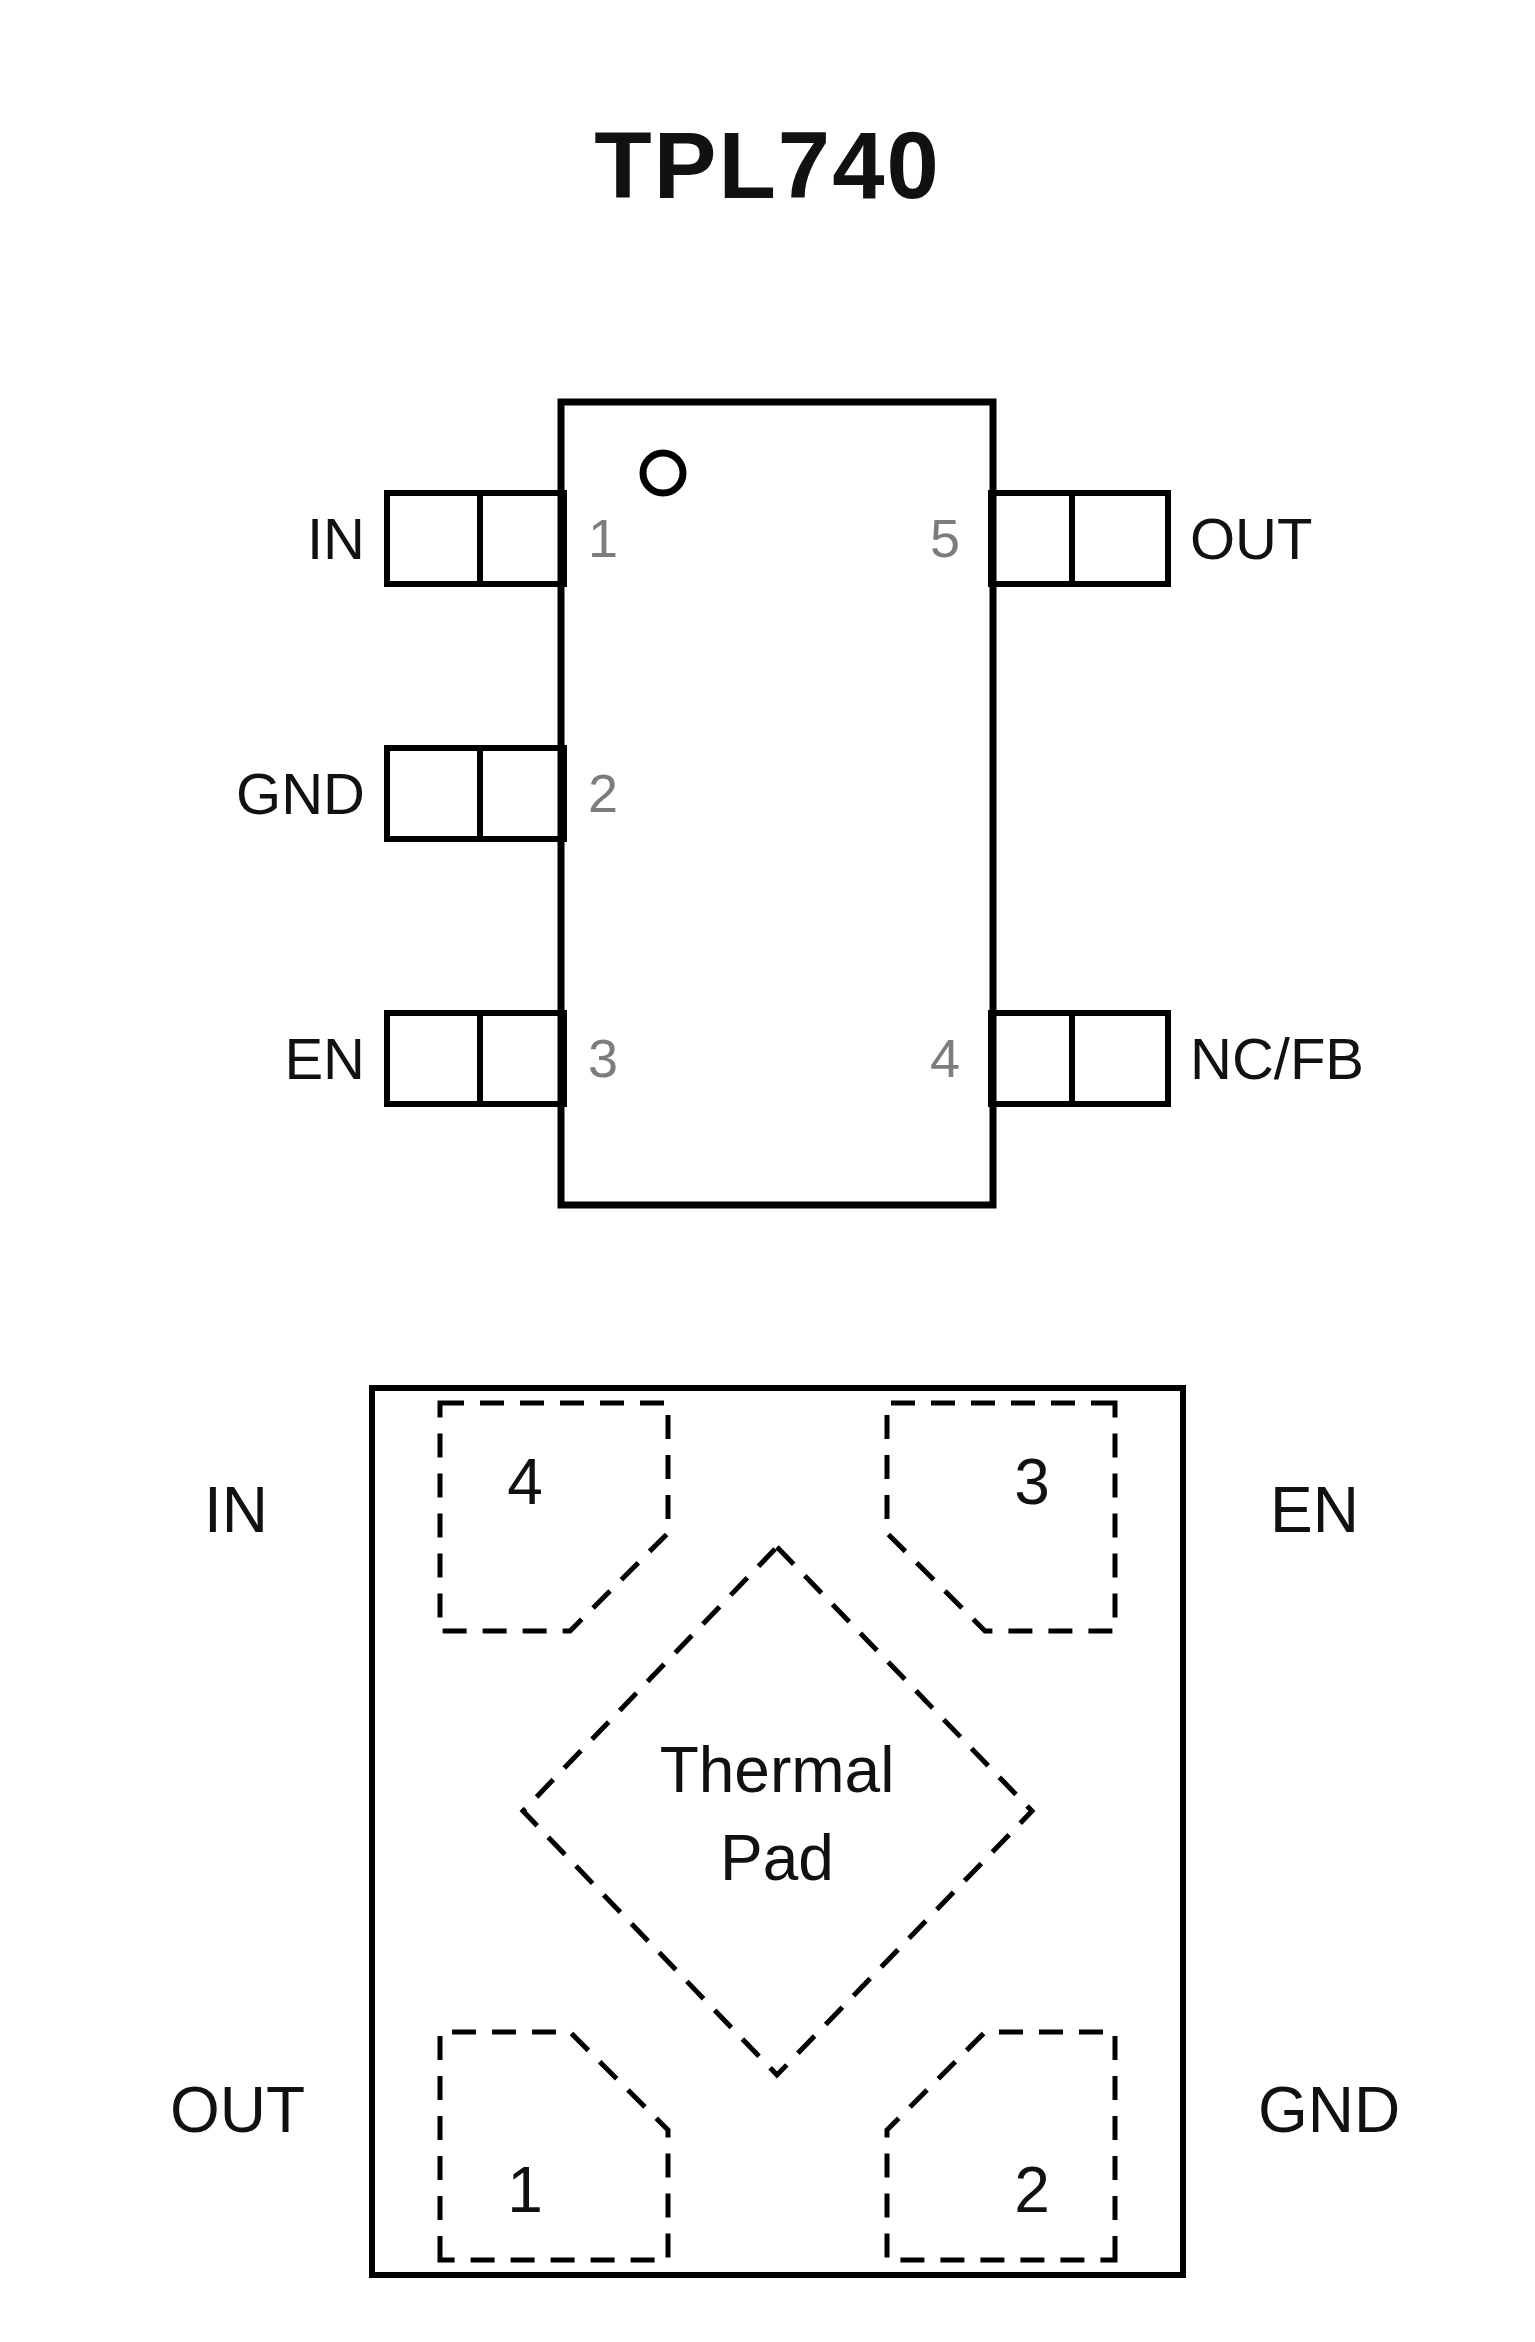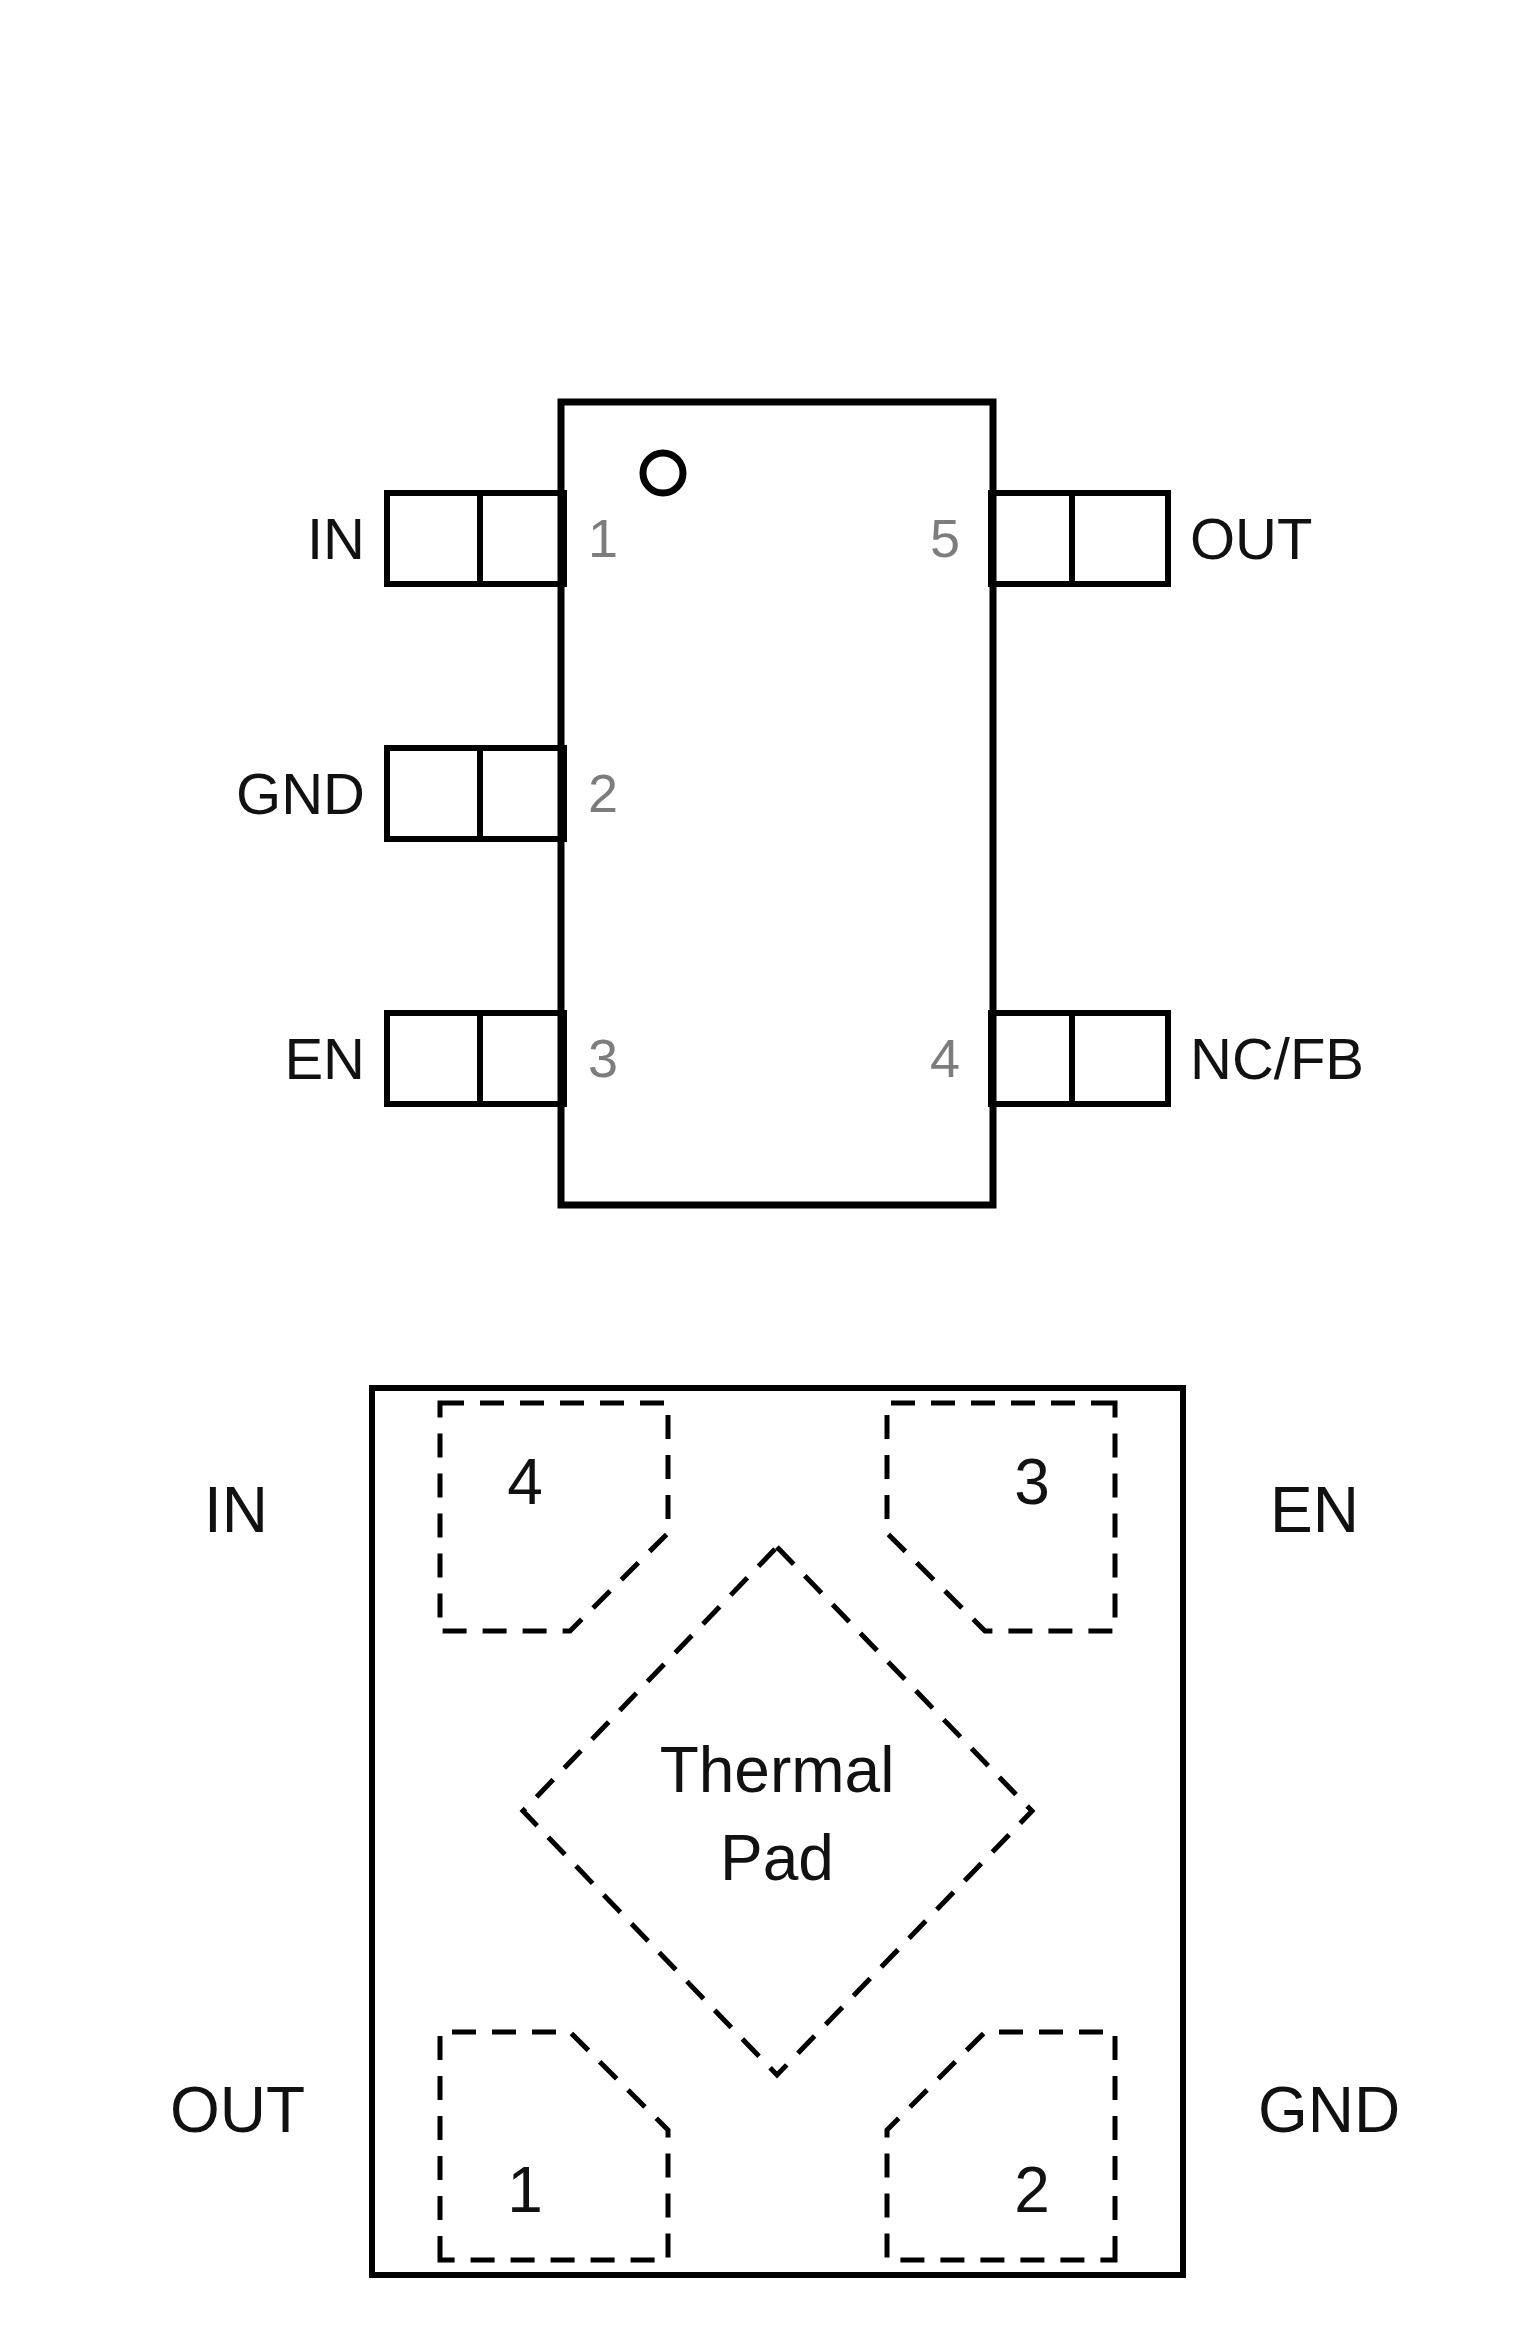--- a/index.html
+++ b/index.html
@@ -72,20 +72,21 @@
   .thermal-label {
     font-size: 64px;
     fill: var(--ink, #111111);
   }
 </style>
 </head>
 <body>
 
 <div class="page">
 
+  <h1 class="title">TPL740</h1>
 
   <svg class="top-view" width="1535" height="850" viewBox="0 0 1535 850">
 
     <rect x="561" y="22" width="432" height="803" stroke-width="7" class="fillwhite"></rect>
 
     <circle cx="663" cy="93" r="20" stroke-width="7" class="fillwhite"></circle>
 
     <g>
       <rect x="387" y="113" width="177" height="91" stroke-width="6" class="stroke"></rect>
       <line x1="480" y1="113" x2="480" y2="204" stroke-width="6" class="stroke"></line>

